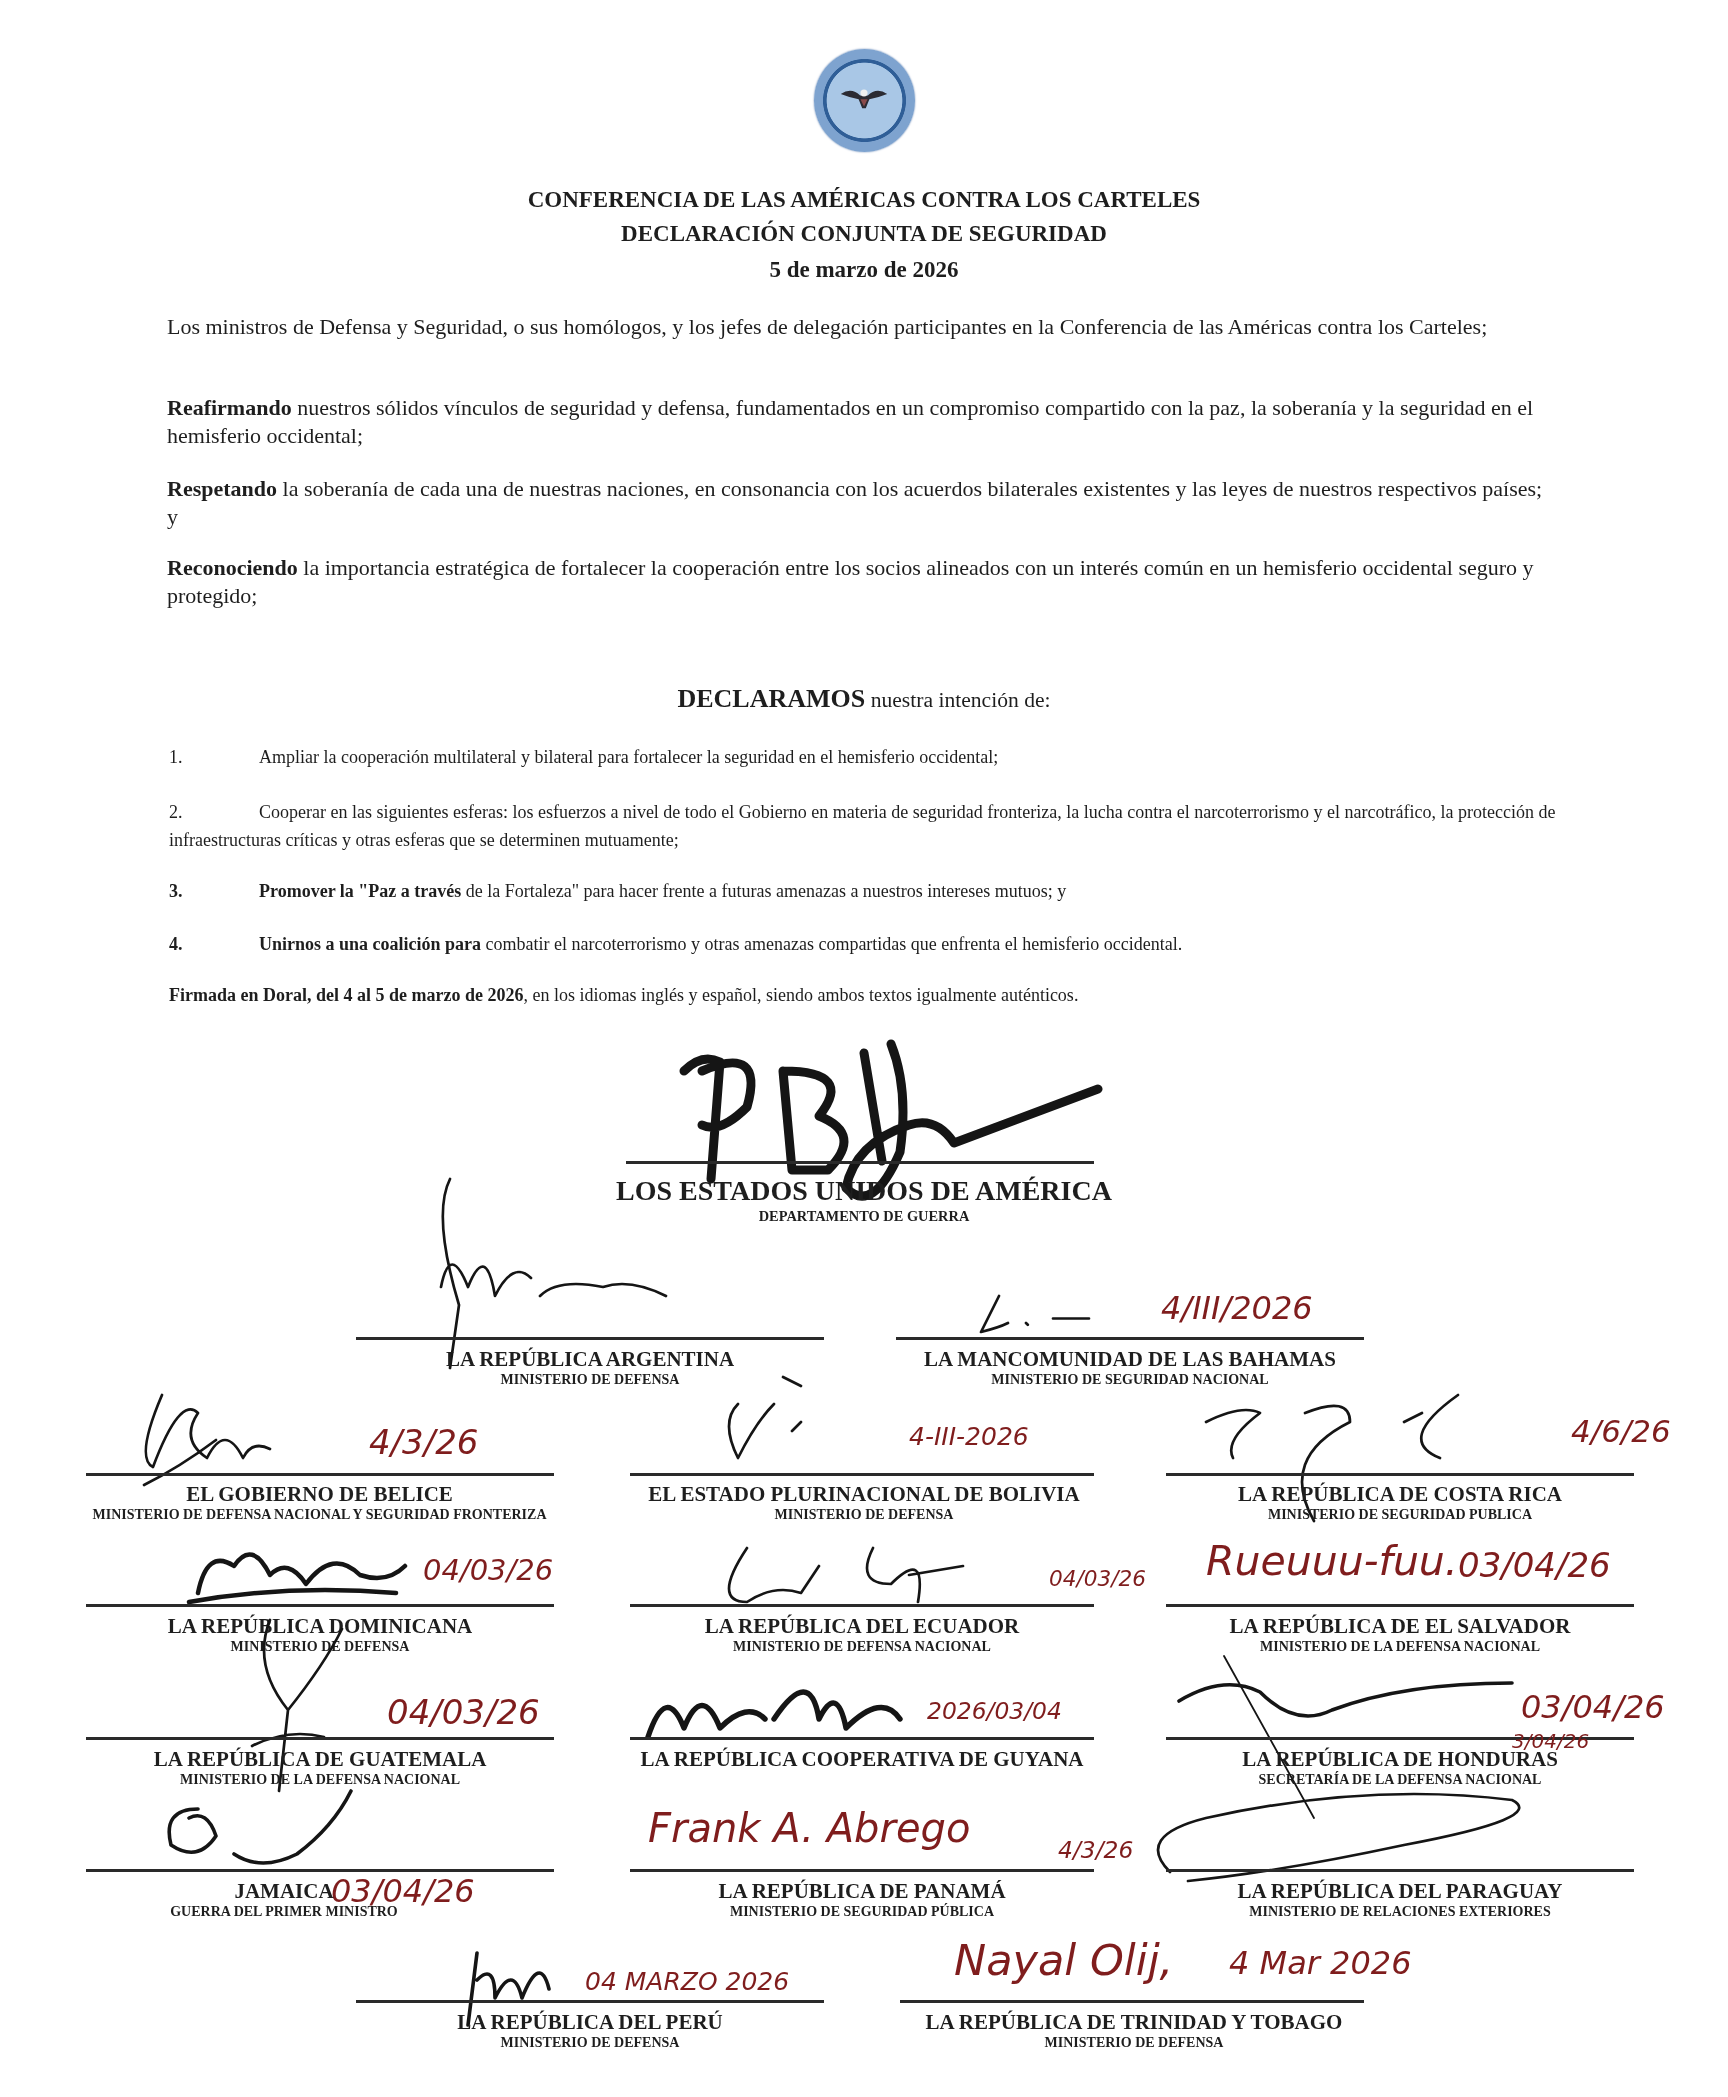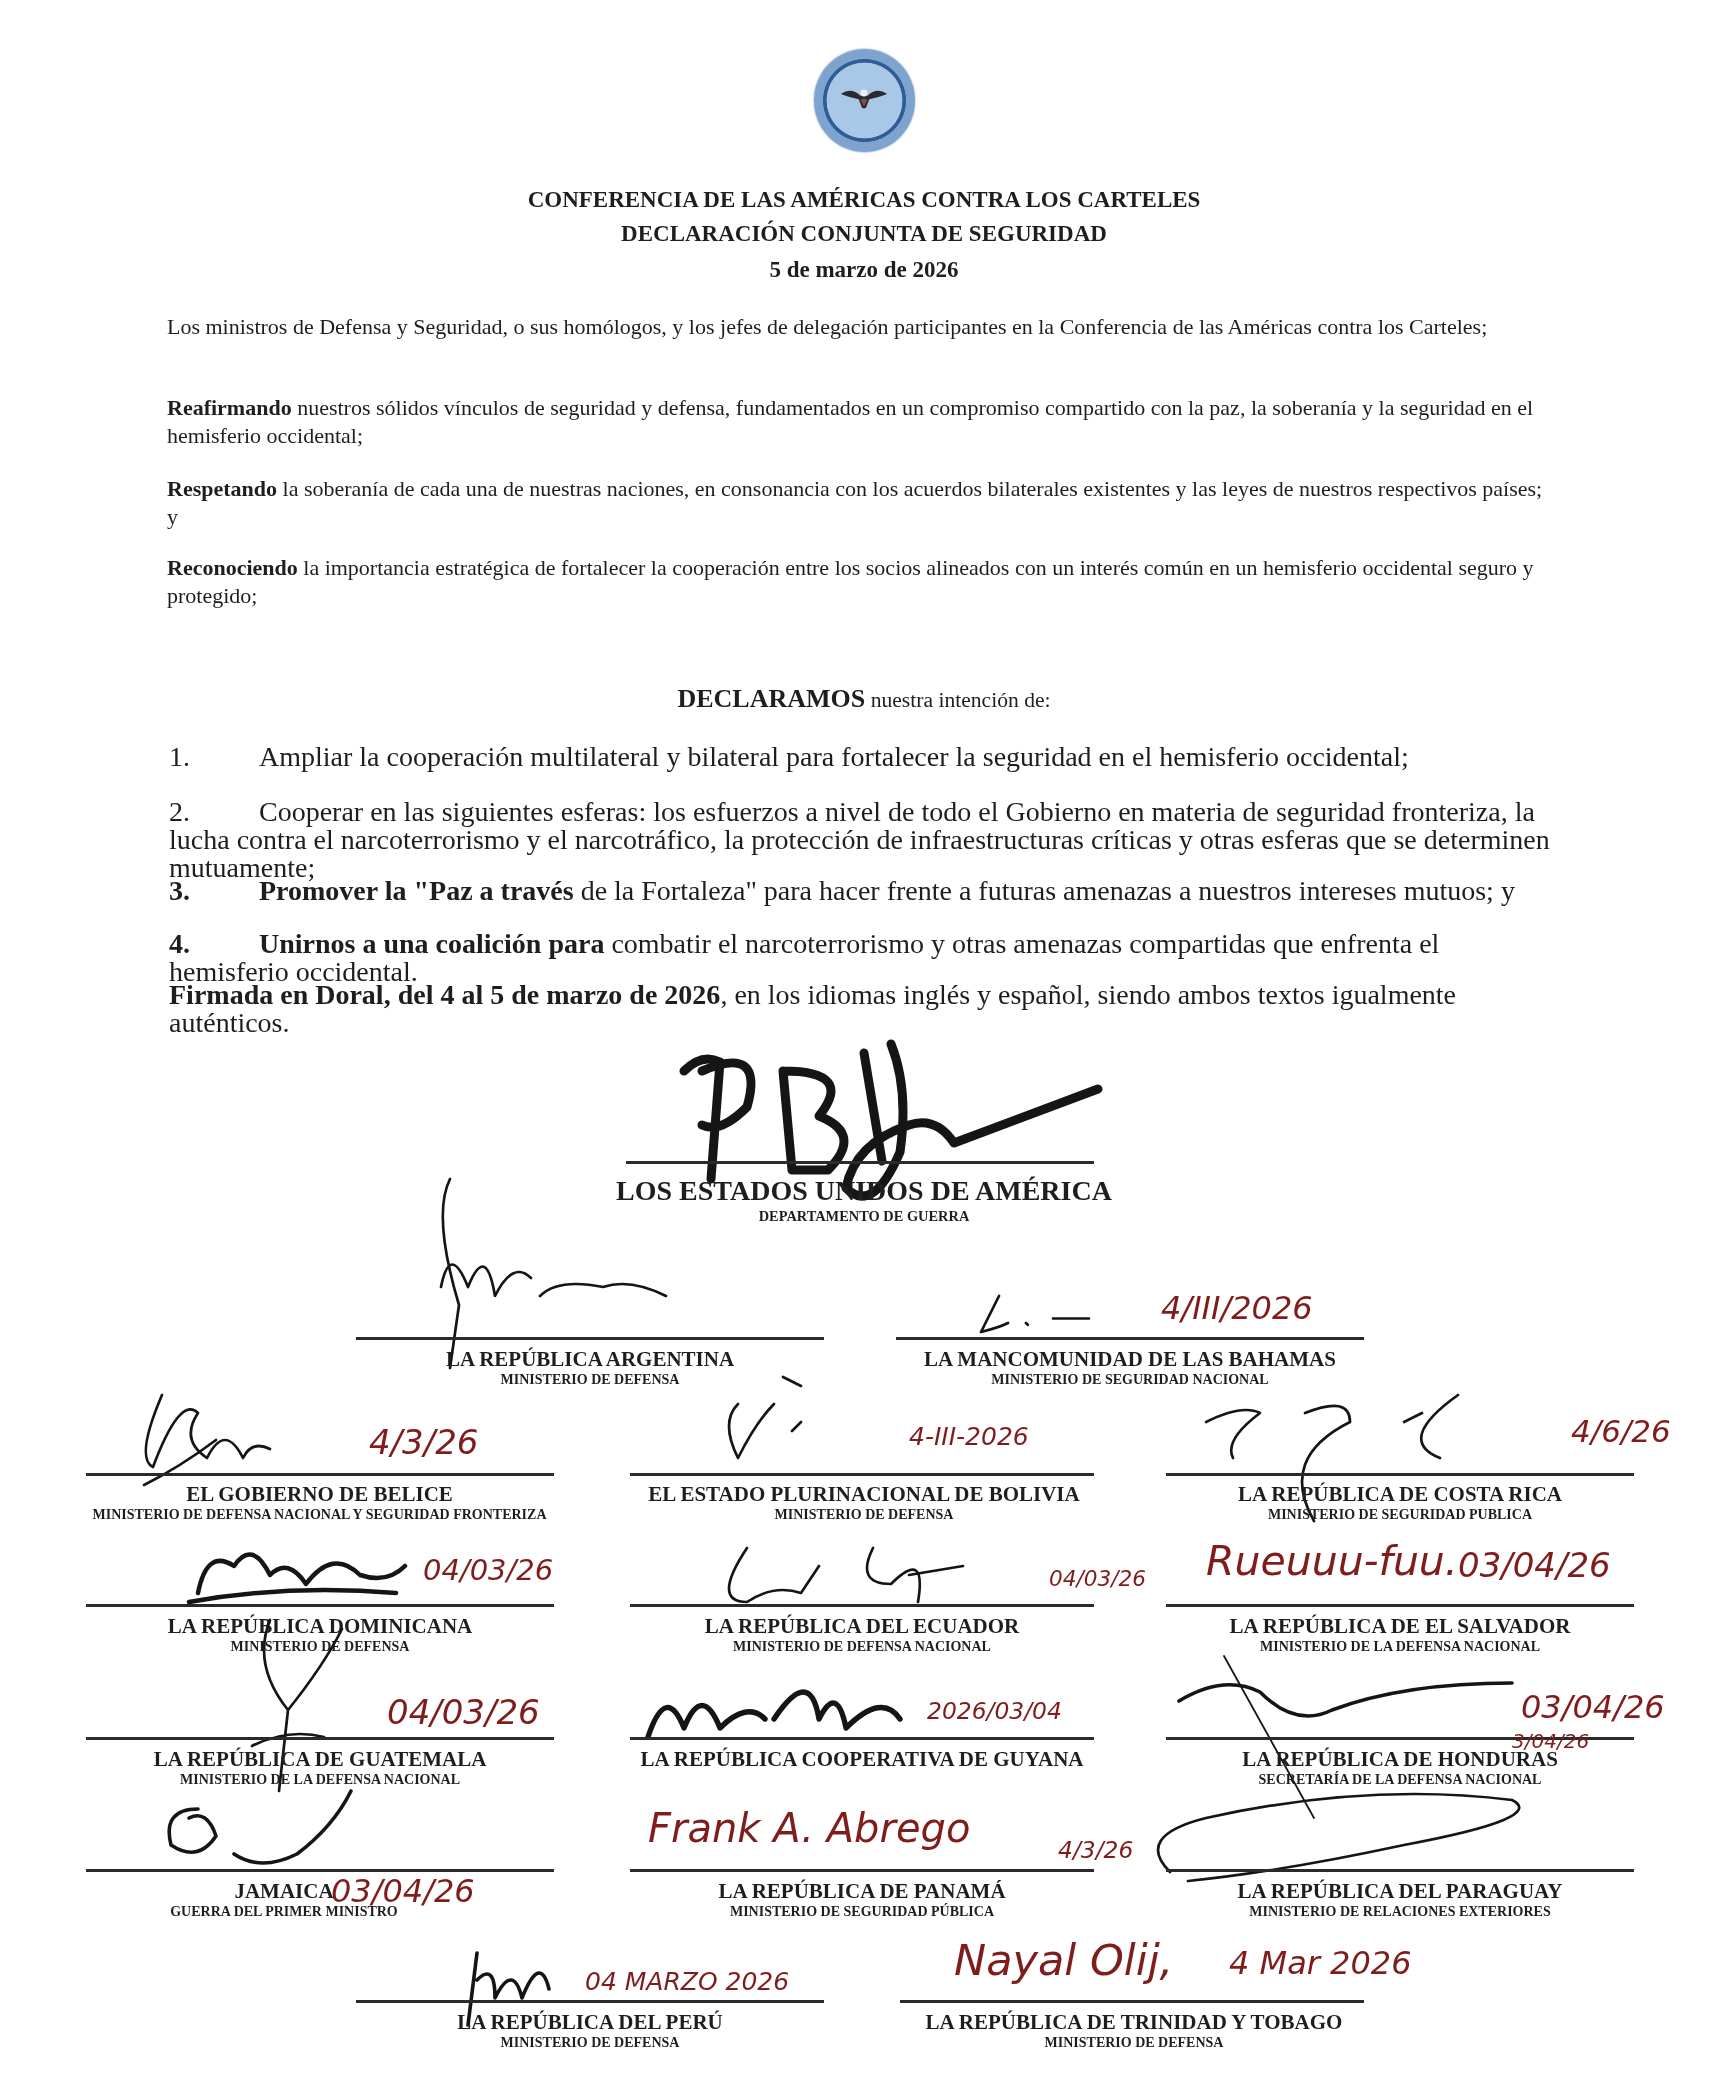--- a/index.html
+++ b/index.html
@@ -5,21 +5,21 @@
   html, body { margin:0; padding:0; background:#ffffff; }
   body { width:1728px; height:2097px; position:relative; overflow:hidden; font-family:"Liberation Serif","DejaVu Serif",serif; color:#1e1e1e; }
   .abs { position:absolute; }
   .seal { left:814px; top:49px; width:101px; height:103px; border-radius:50%; background:radial-gradient(circle at 50% 50%, #a9c7e6 0 52%, #2f5e97 53% 57%, #7ea3cf 58% 78%, #1f3d73 79% 100%); box-shadow:0 0 1.8px #5a7bab; }
   .seal .eagle { position:absolute; left:25px; top:36px; width:50px; height:25px; }
   .title { left:0; width:1728px; text-align:center; font-weight:bold; font-size:23px; letter-spacing:0px; }
   .para { left:167px; width:1377px; font-size:22px; line-height:28px; }
   .para b { font-weight:bold; }
   .decl-head { left:0; width:1728px; text-align:center; font-size:21.6px; }
   .decl-head b { font-size:26px; }
-  .item { left:169px; width:1395px; font-size:28px; line-height:28px; }
+  .item { left:169px; width:1395px; font-size:18px; line-height:28px; }
   .item .num { display:inline-block; width:90px; }
   .sigline { position:absolute; height:2.7px; background:#2a2a2a; }
   .block { position:absolute; text-align:center; }
   .block .country { font-weight:bold; font-size:21px; line-height:23.4px; white-space:nowrap; }
   .block .ministry { font-weight:bold; font-size:14px; line-height:18px; white-space:nowrap;text-align:center; }
   .us .country { font-size:28px; font-weight:bold; line-height:32px; }
   .us .dept { font-size:14.4px; font-weight:bold; line-height:18px; }
   .us .signer { font-size:21.6px; line-height:27px; font-weight:normal; }
   .sig { position:absolute; font-family:"DejaVu Sans", sans-serif; font-style:italic; color:#7f1d1d; white-space:nowrap;text-align:right; }
   svg.scribble { position:absolute; overflow:visible; pointer-events:none; }

